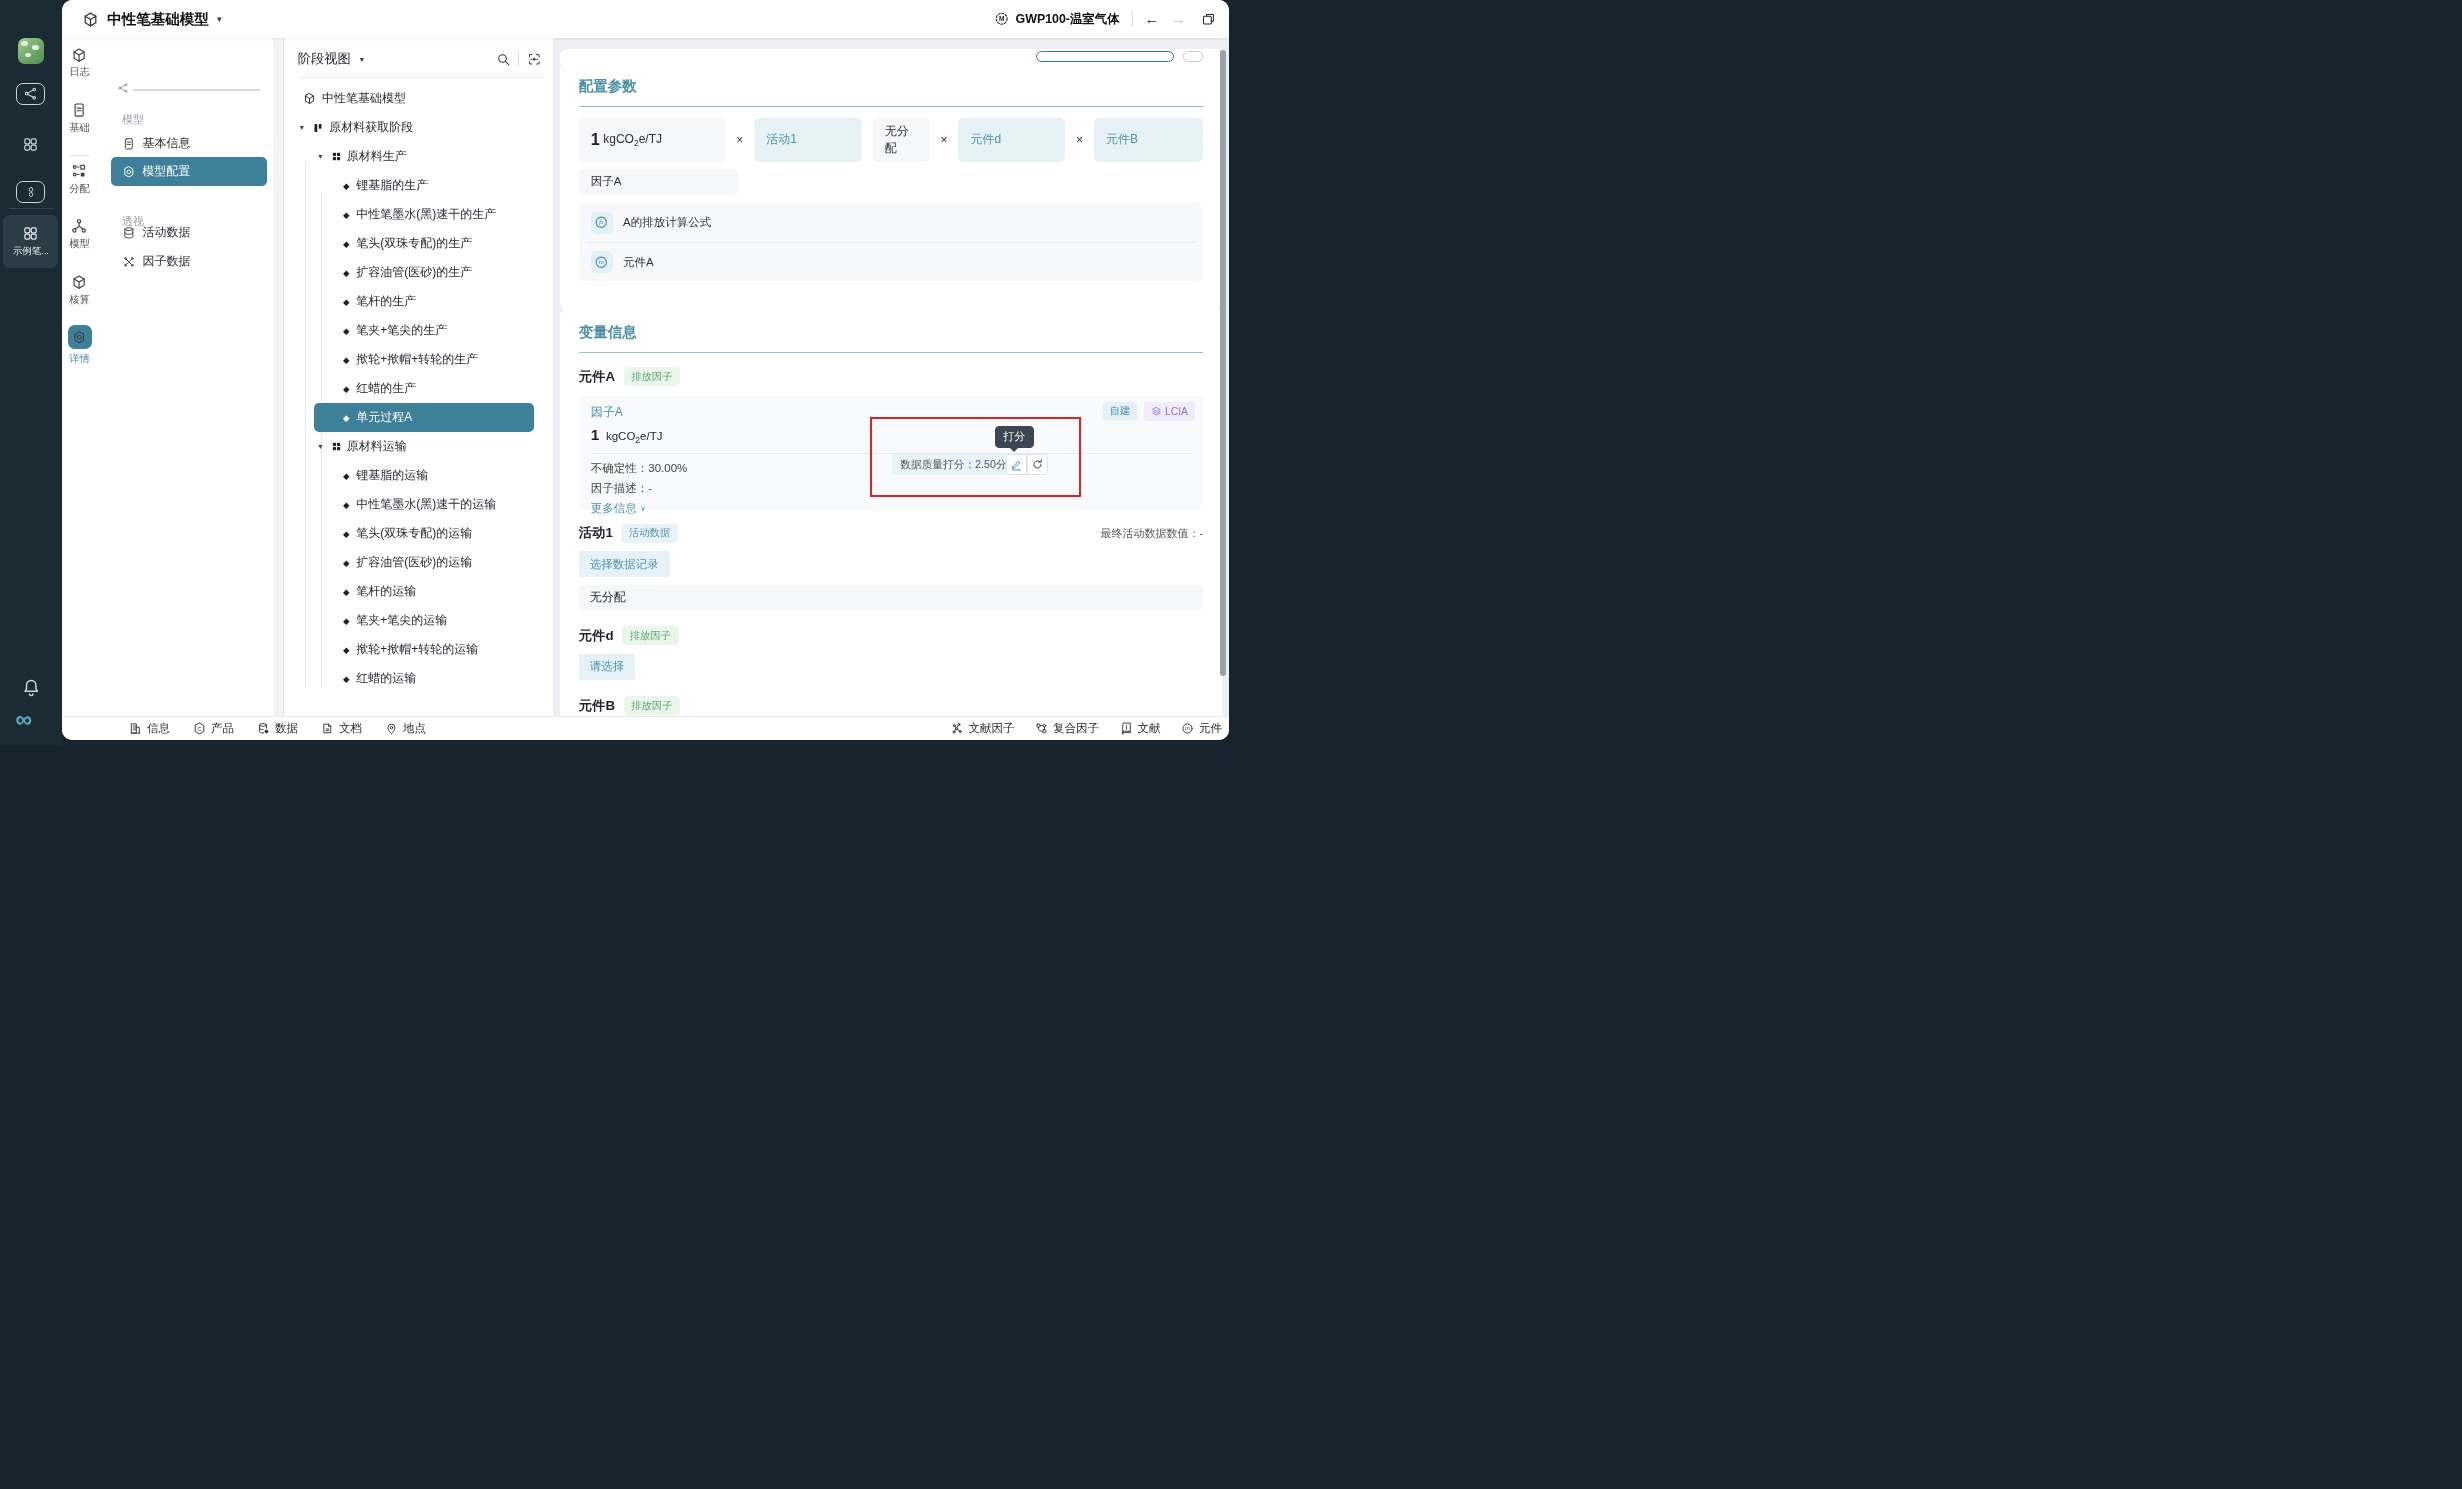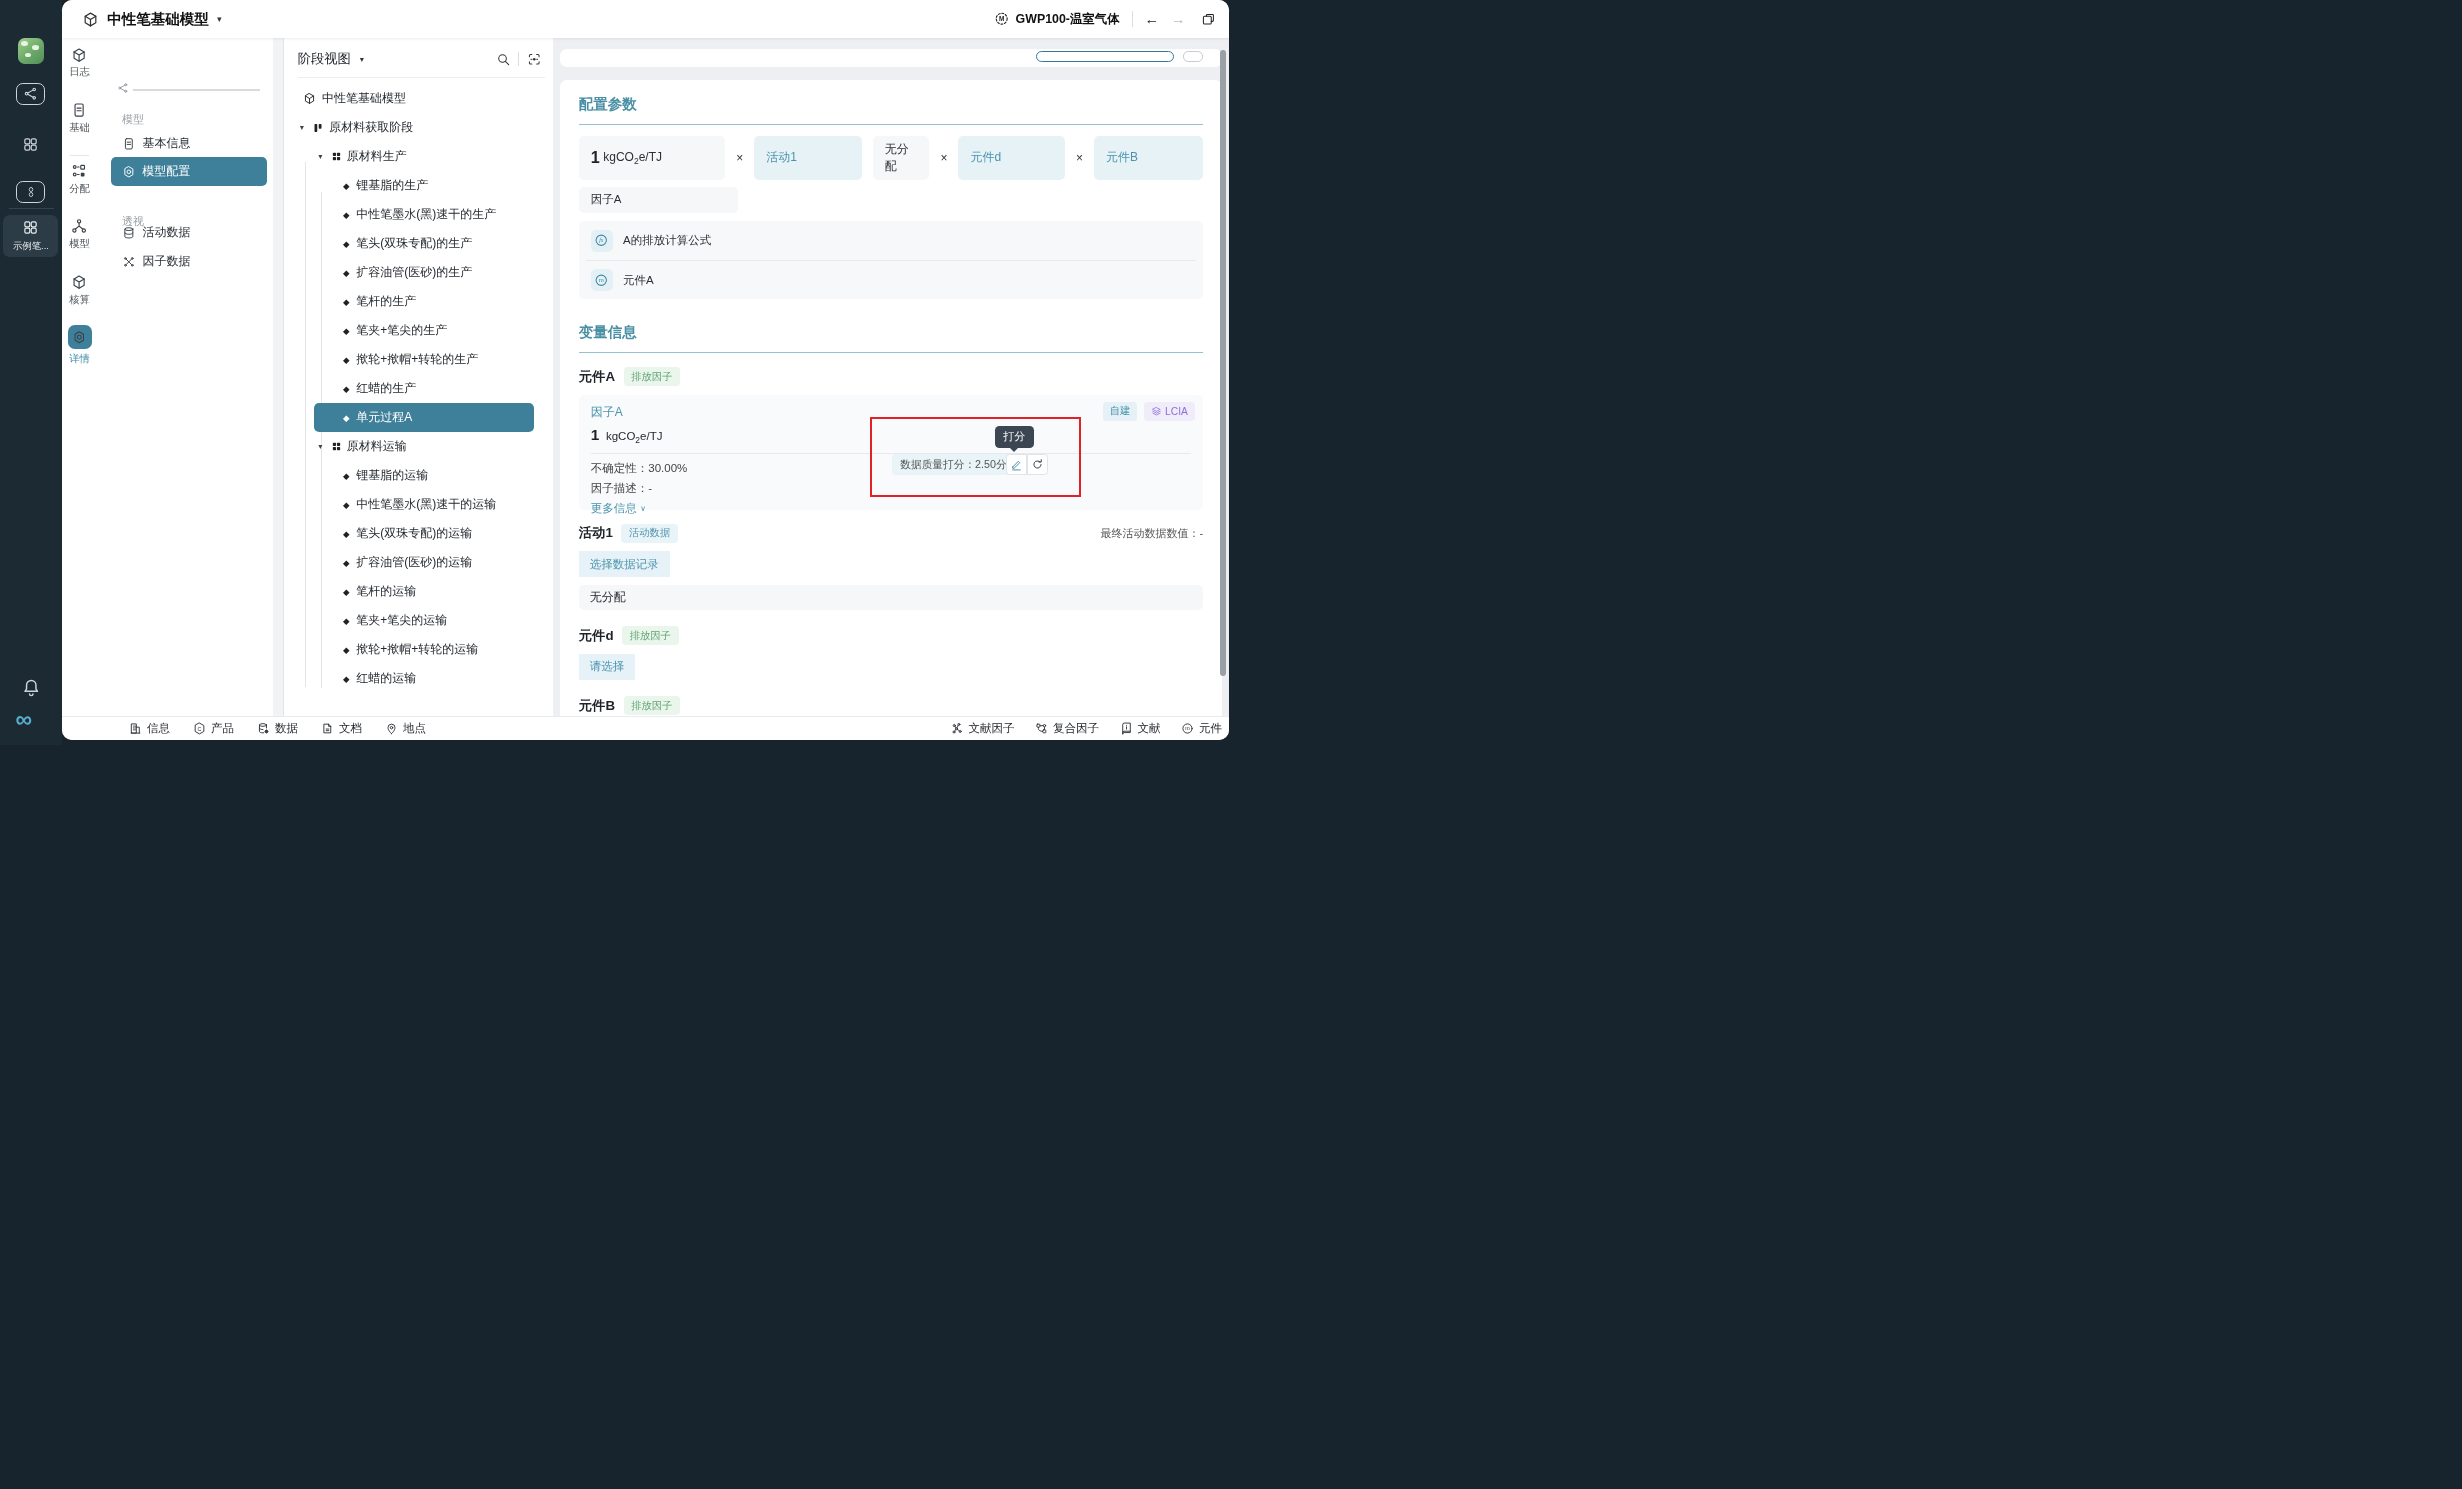--- a/index.html
+++ b/index.html
@@ -11,21 +11,21 @@
 
   
   .sidebar { position:absolute; left:0; top:0; width:62px; height:745px; background:#1c2a33; }
   .thumb { position:absolute; left:18px; top:38px; width:26px; height:26px; border-radius:6.8px;
            background:linear-gradient(140deg,#9fd08a 0%,#6ca869 55%,#4f8f57 100%); overflow:hidden; }
   .thumb i { position:absolute; background:#e9f3e4; border-radius:50%; }
   .sb-btn { position:absolute; left:16.2px; width:29px; height:22px; border:1.4px solid #cdd5da; border-radius:6.8px;
             display:flex; align-items:center; justify-content:center; color:#cdd5da; }
   .sb-btn.noborder { border:none; }
   .sb-div { position:absolute; left:8.5px; right:8.5px; height:0.9px; background:#35444d; }
-  .proj { position:absolute; left:3.4px; top:215px; width:55px; height:42px; border-radius:6.8px; background:#2c3c46;
+  .proj { position:absolute; left:3.4px; top:215px; width:55px; height:53px; border-radius:6.8px; background:#2c3c46;
           display:flex; flex-direction:column; align-items:center; justify-content:center; gap:3.4px; color:#e8edf0; }
   .proj .lbl { font-size:9.4px; letter-spacing:0; }
   .bell { position:absolute; left:20.5px; top:677px; width:20.5px; height:20.5px; color:#cdd5da; }
   .inf  { position:absolute; left:15.4px; top:706px; font-size:23px; color:#57aecb; font-weight:bold; }
 
   
   .window { position:absolute; left:62px; top:0; width:1167px; height:740px; background:#fff; border-radius:10.3px; overflow:hidden; }
 
   
   .topbar { position:absolute; left:0; top:0; right:0; height:38px; background:#fff; box-shadow:0 0.9px 2.6px rgba(0,0,0,.08); z-index:30;
@@ -89,21 +89,21 @@
   .diam { font-size:8.5px; color:#222; }
   .t-leaf.selected { margin-left:30px; margin-right:19px; padding-left:29px; background:#3e7f99; border-radius:5.1px; color:#fff; }
   .t-leaf.selected .diam { color:#fff; }
 
   
   .main { flex:1; background:#edeff2; position:relative; overflow:hidden; }
   .cutcard { position:absolute; left:6.8px; right:6.8px; top:11px; height:18px; background:#fff; border-radius:6.8px; }
   .cutbtn1 { position:absolute; right:48px; bottom:5.1px; width:138px; height:11px; border:1.7px solid #2e7d95; border-radius:6px; background:#fff; }
   .cutbtn2 { position:absolute; right:19px; bottom:5.1px; width:20.5px; height:11px; border:1.3px solid #c8cbcf; border-radius:5.1px; background:#fff; }
   .card { position:absolute; left:6.8px; right:6.8px; background:#fff; border-radius:6.8px; padding:15.4px 19px 17px 19px; }
-  .card1 { top:42px; height:247px; }
+  .card1 { top:24px; height:247px; }
   .card2 { top:270px; height:427px; }
   .sec-title { font-size:14.5px; font-weight:bold; color:#4a90a4; }
   .sec-hr { height:1.7px; background:#93c2d2; margin-top:9.4px; }
 
   .frow { display:flex; align-items:center; gap:11px; margin-top:10.3px; }
   .fcell { height:44px; border-radius:5.1px; display:flex; align-items:center; padding:0 12px; font-size:12px; }
   .fcell.gray { background:#f6f7f9; color:#2b3036; }
   .fcell.teal { background:#e7f2f7; color:#4a94ad; }
   .fcell .big { font-size:16.2px; font-weight:bold; margin-right:3.4px; color:#1f2329; }
   .fop { font-size:12px; color:#333; }

